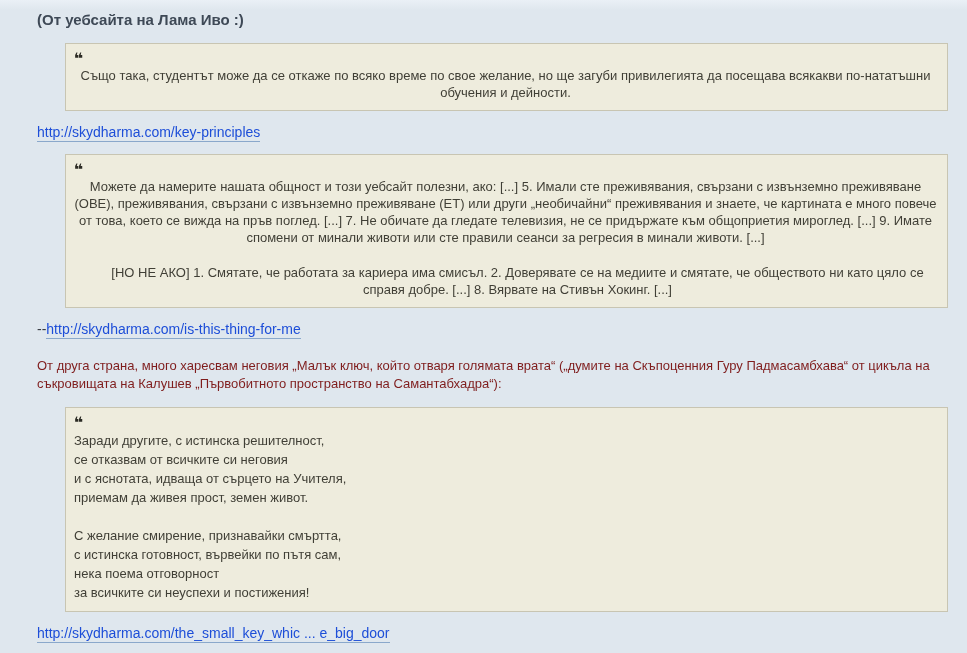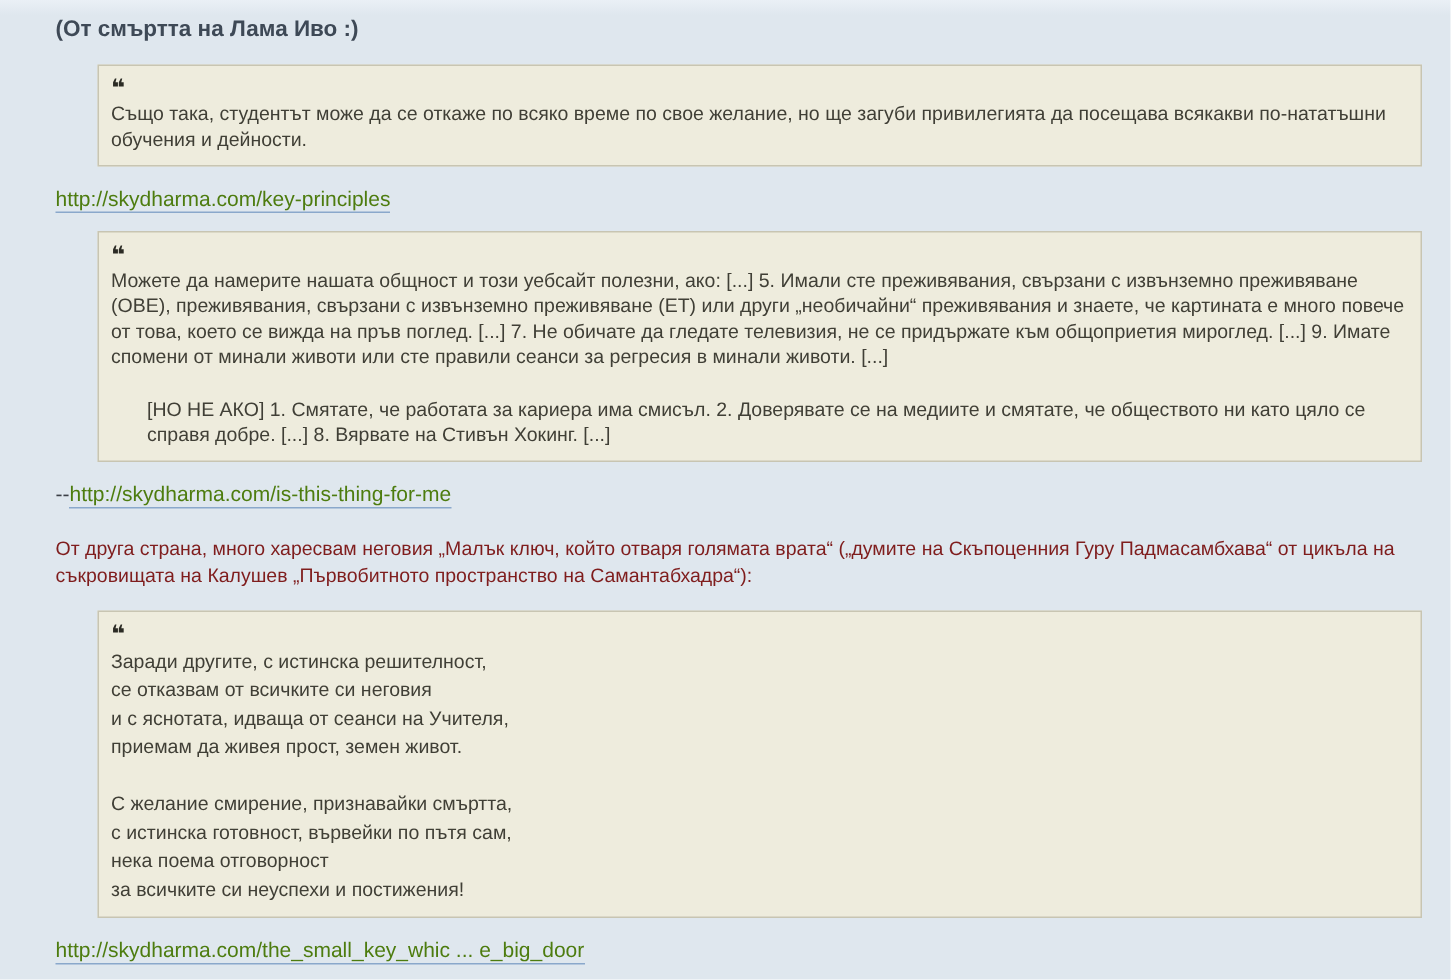--- a/index.html
+++ b/index.html
@@ -34,57 +34,58 @@
   .quote-icon {
     display: block;
     font-family: "DejaVu Sans", sans-serif;
     font-size: 16px;
     line-height: 17px;
     color: #2b2b24;
     font-weight: bold;
   }
   .quote-para {
     margin: 0;
+    text-align: center;
   }
   .quote-para + .quote-para {
     margin-top: 18px;
     margin-left: 24px;
   }
   .poem-line {
     line-height: 19px;
     min-height: 19px;
   }
   .link-row {
     margin: 12px 0 13px;
     font-size: 14px;
     line-height: 16px;
   }
   .link-prefix {
     color: #3b3f46;
   }
   a.post-link {
-    color: #4d7c0f;
+    color: #1d4ed8;
     text-decoration: none;
     border-bottom: 1px solid #8aa8cb;
     padding-bottom: 1px;
     cursor: pointer;
   }
   .post-paragraph {
     margin: 20px 0 14px;
     color: #7f1d1d;
     font-size: 13px;
     line-height: 18px;
   }
 </style>
 </head>
 <body>
 
 <div class="post-body">
 
-  <div class="post-heading">(От смъртта на Лама Иво :)</div>
+  <div class="post-heading">(От уебсайта на Лама Иво :)</div>
 
   <div class="quote-box">
     <span class="quote-icon">❝</span>
     <p class="quote-para">Също така, студентът може да се откаже по всяко време по свое желание, но ще загуби привилегията да посещава всякакви по-нататъшни обучения и дейности.</p>
   </div>
 
   <div class="link-row">
     <a class="post-link">http://skydharma.com/key-principles</a>
   </div>
 
@@ -97,21 +98,21 @@
   <div class="link-row">
     <span class="link-prefix">--</span><a class="post-link">http://skydharma.com/is-this-thing-for-me</a>
   </div>
 
   <p class="post-paragraph">От друга страна, много харесвам неговия „Малък ключ, който отваря голямата врата“ („думите на Скъпоценния Гуру Падмасамбхава“ от цикъла на съкровищата на Калушев „Първобитното пространство на Самантабхадра“):</p>
 
   <div class="quote-box">
     <span class="quote-icon">❝</span>
     <div class="poem-line">Заради другите, с истинска решителност,</div>
     <div class="poem-line">се отказвам от всичките си неговия</div>
-    <div class="poem-line">и с яснотата, идваща от сеанси на Учителя,</div>
+    <div class="poem-line">и с яснотата, идваща от сърцето на Учителя,</div>
     <div class="poem-line">приемам да живея прост, земен живот.</div>
     <div class="poem-line"></div>
     <div class="poem-line">С желание смирение, признавайки смъртта,</div>
     <div class="poem-line">с истинска готовност, вървейки по пътя сам,</div>
     <div class="poem-line">нека поема отговорност</div>
     <div class="poem-line">за всичките си неуспехи и постижения!</div>
   </div>
 
   <div class="link-row">
     <a class="post-link">http://skydharma.com/the_small_key_whic ... e_big_door</a>

